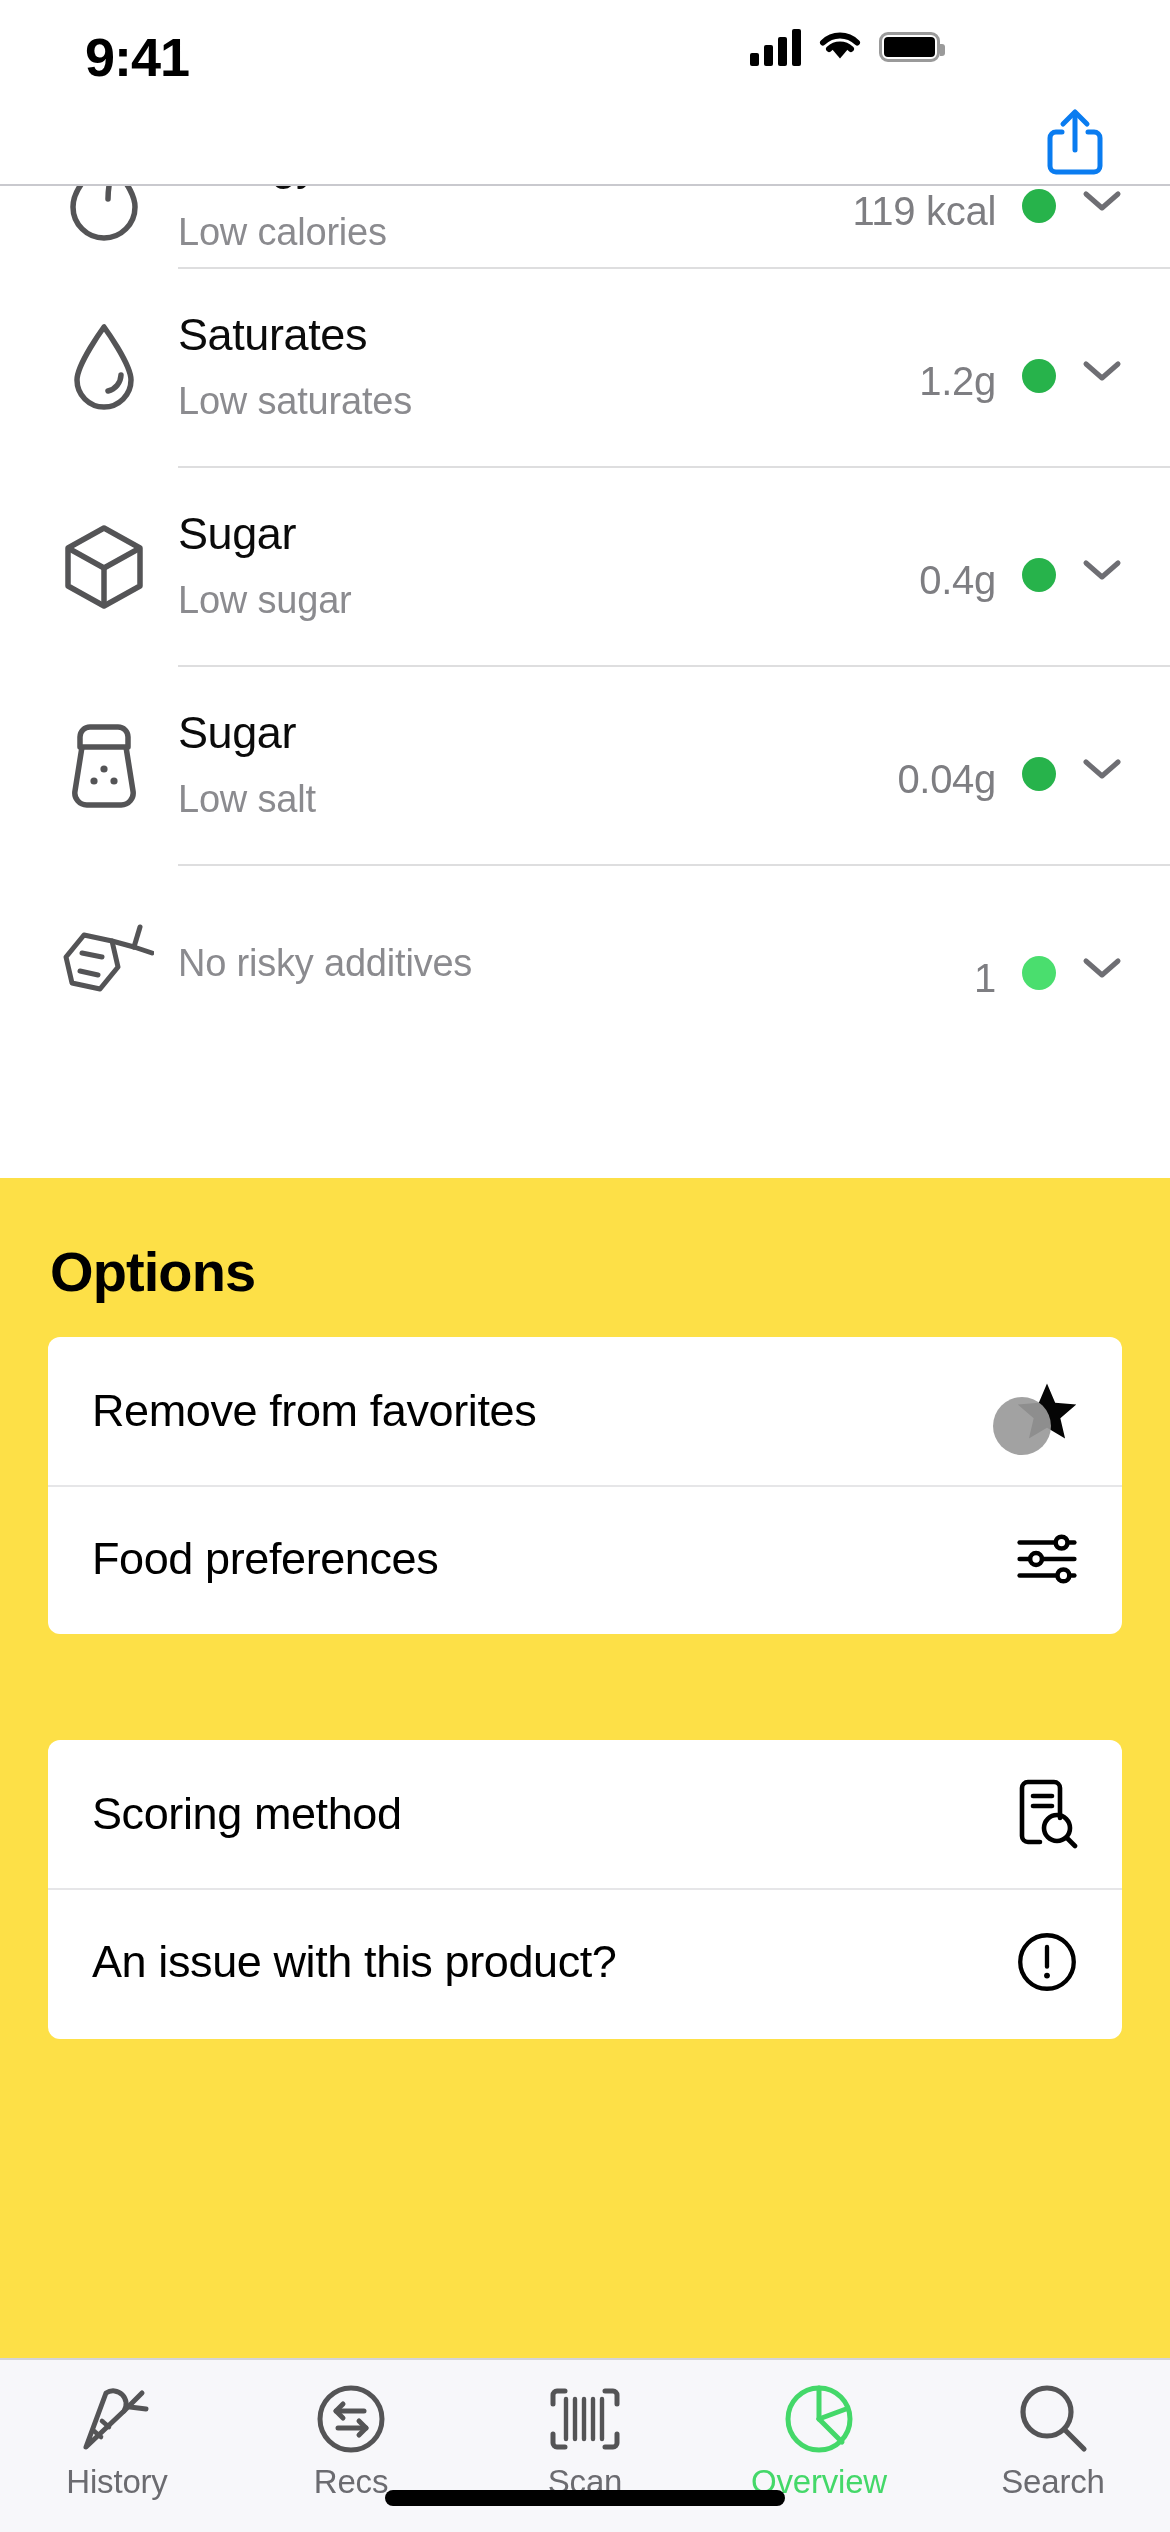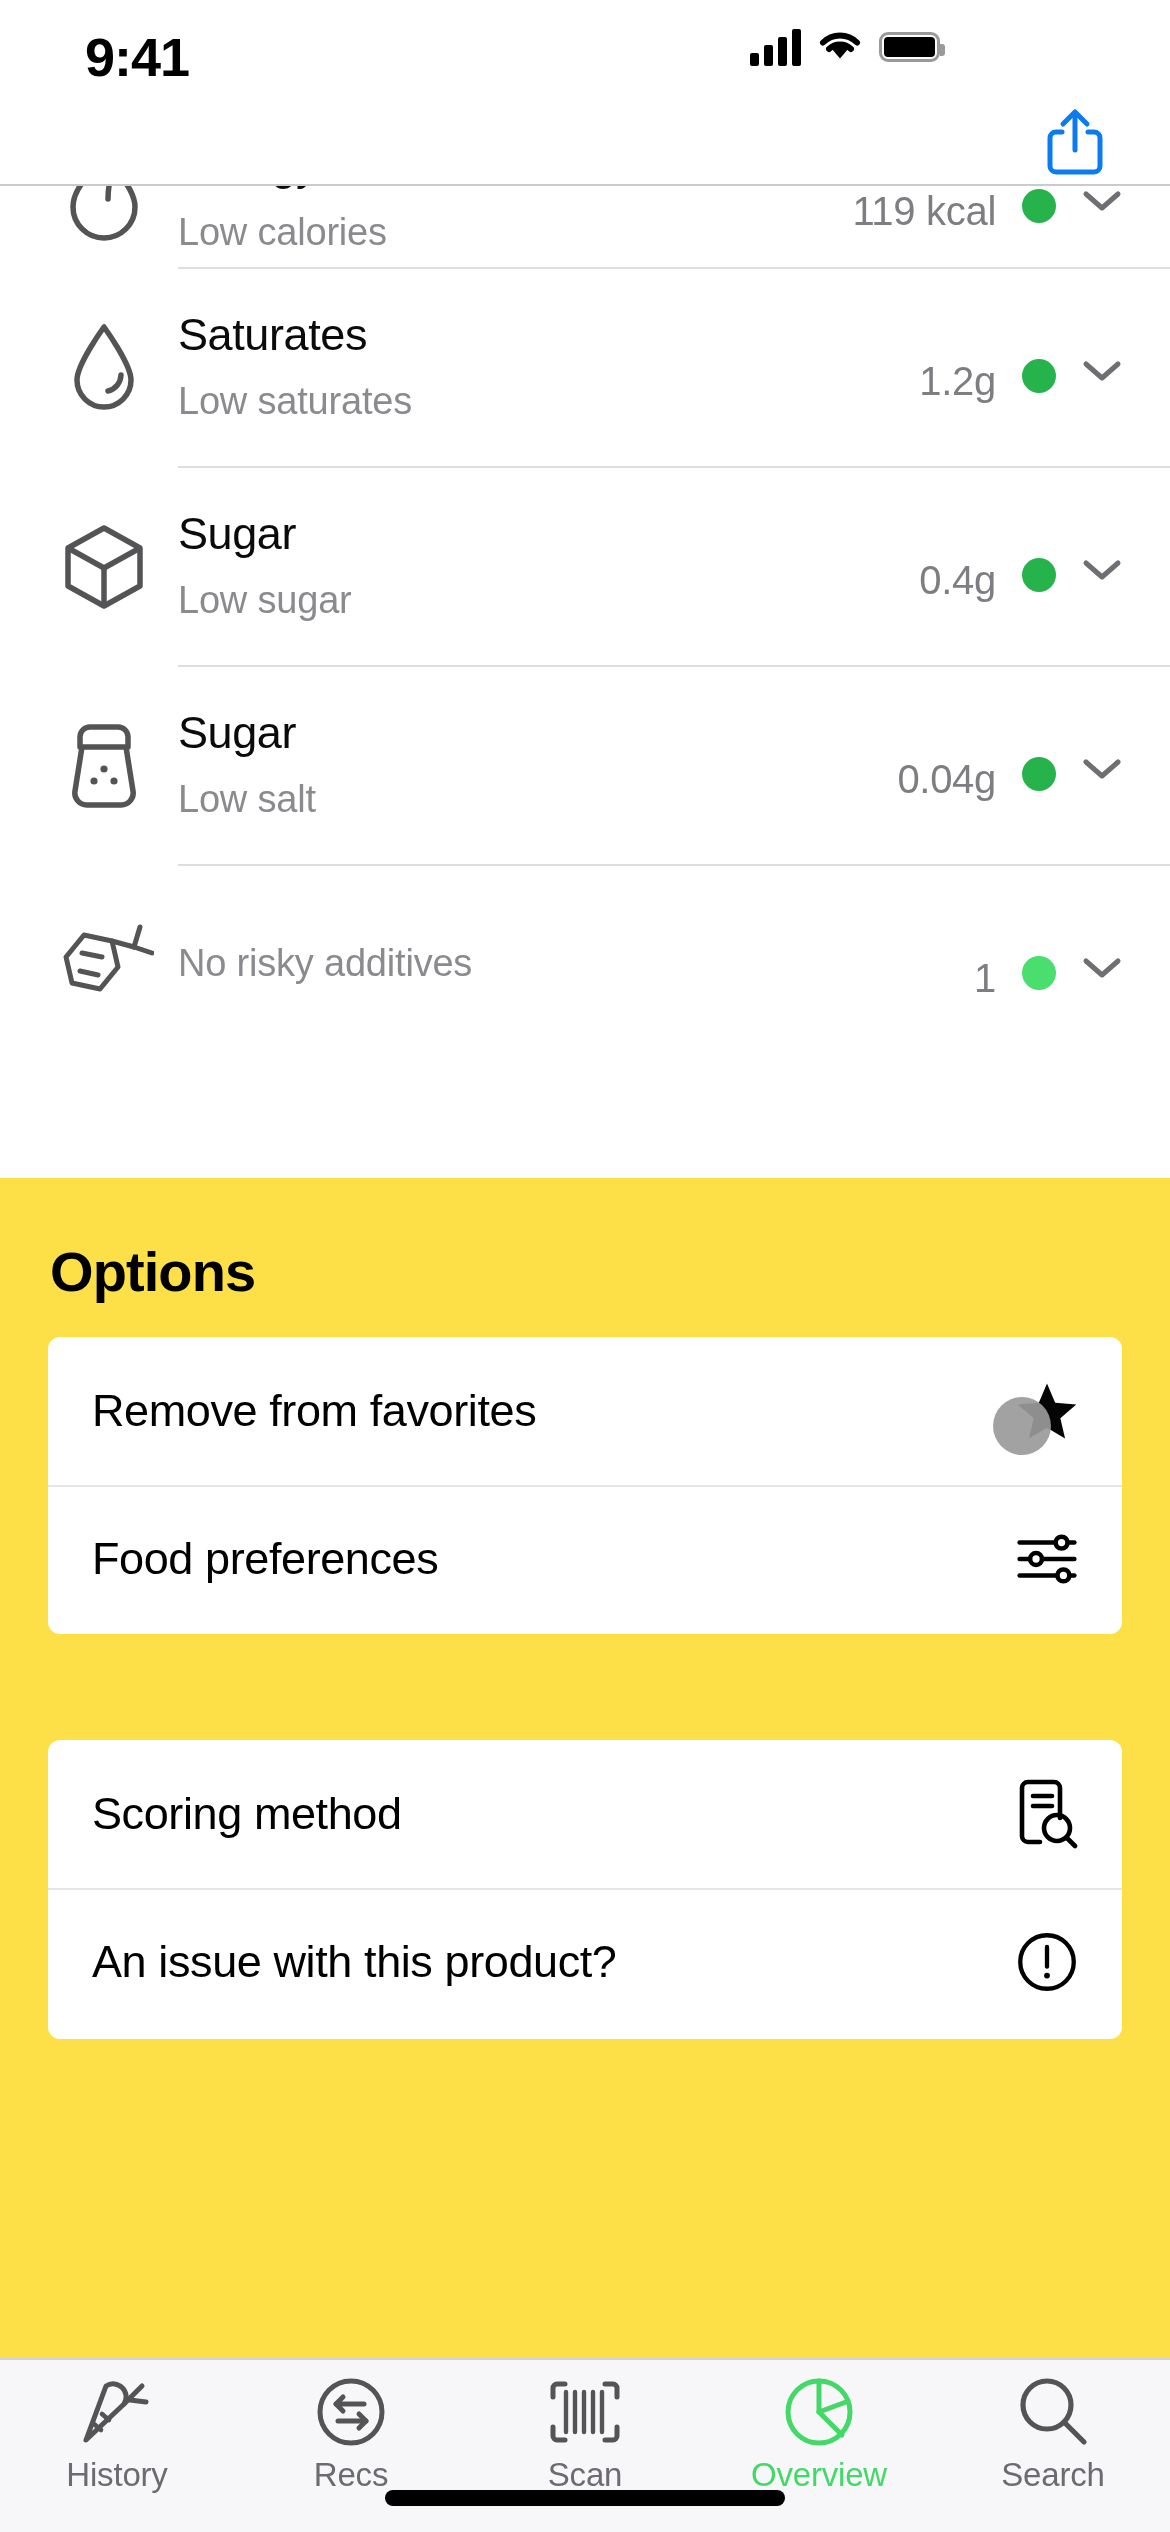--- a/index.html
+++ b/index.html
@@ -116,21 +116,21 @@
     position:absolute; left:993px; top:1397px;
     width:58px; height:58px; border-radius:50%;
     background:#9a9a9a; opacity:0.92;
   }
 
   
   .tabbar {
     position:absolute; bottom:0; left:0; width:1170px; height:174px;
     background:#F7F7FA; border-top:2px solid #d3d3d8;
     display:flex; align-items:flex-start; justify-content:space-around;
-    padding-top:16px;
+    padding-top:23px;
   }
   .tab { width:234px; display:flex; flex-direction:column; align-items:center; gap:8px; cursor:pointer; }
   .tab-ico { height:72px; display:flex; align-items:center; justify-content:center; }
   .tab-label { font-size:33px; color:#6b6b70; letter-spacing:-0.2px; }
   .tab.active .tab-label { color:#44D869; }
   .home-ind {
     position:absolute; bottom:26px; left:50%; transform:translateX(-50%);
     width:400px; height:16px; background:#000; border-radius:8px;
   }
 </style>

